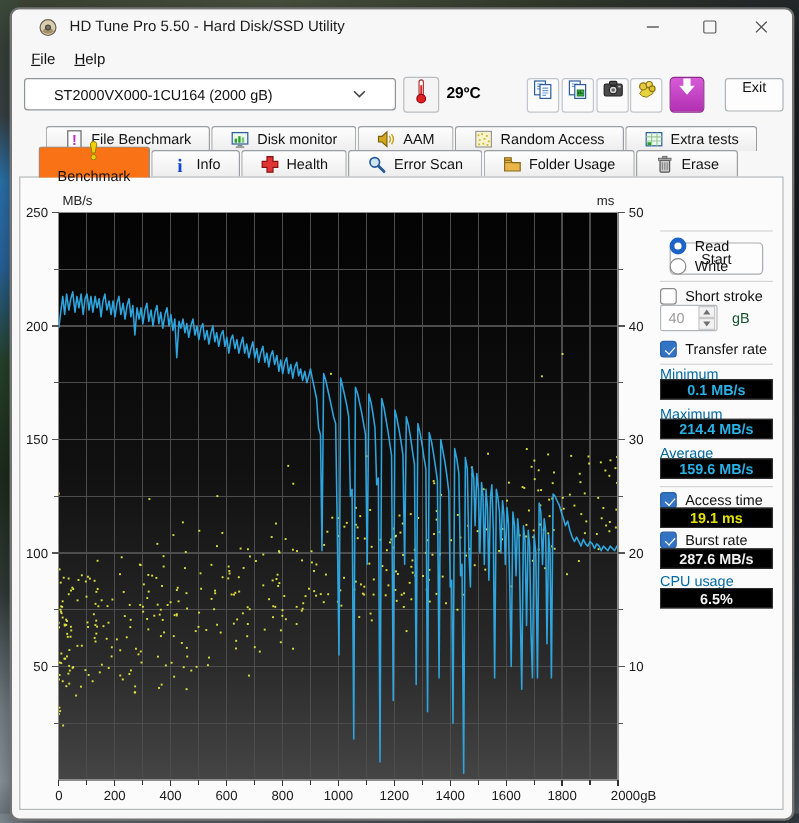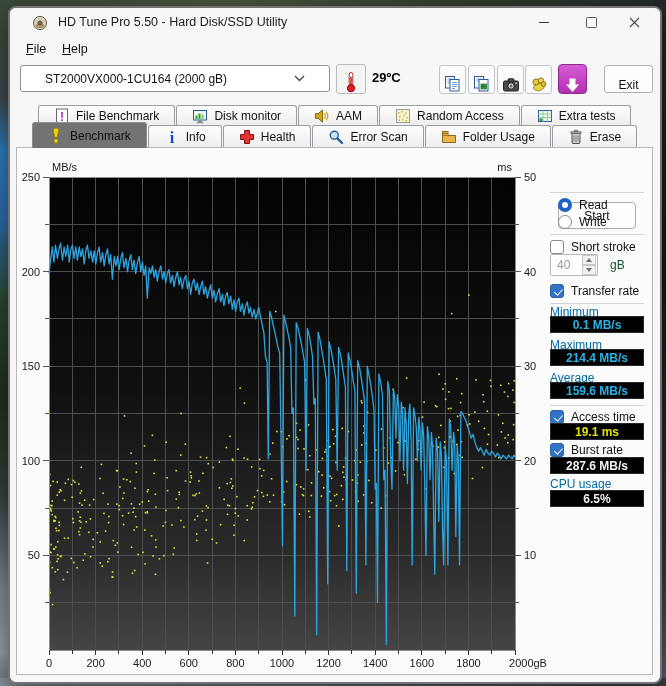--- a/index.html
+++ b/index.html
@@ -33,43 +33,43 @@
   .menubar{position:absolute;left:0;top:30px;width:100%;height:22px;}
   .menu-item{position:absolute;top:2px;font-size:12.5px;color:#111;padding:2px 5px;}
   .menu-file{left:11px;} .menu-help{left:47px;}
 
   
   .combo{position:absolute;left:10px;top:57px;width:310px;height:27px;background:#fff;
     border:1px solid #8f9499;border-radius:3px;display:flex;align-items:center;
     padding:0 24px;box-sizing:border-box;font-size:12px;color:#111;}
   .combo-text{flex:1;white-space:nowrap;overflow:hidden;}
   .toolbtn{position:absolute;background:#fbfbfb;border:1px solid #c2c6ca;border-radius:3px;
-    display:flex;align-items:flex-end;justify-content:center;box-sizing:border-box;}
+    display:flex;align-items:flex-start;justify-content:center;box-sizing:border-box;}
   .btn-thermo{left:326px;top:56px;width:30px;height:30px;background:#f4f4f4;border-color:#b9bdc1;}
   .temp-text{position:absolute;left:362px;top:62px;font-size:13px;font-weight:bold;color:#000;}
   .btn-copy{left:429px;top:57px;width:27px;height:29px;}
   .btn-copy2{left:458px;top:57px;width:27px;height:29px;}
   .btn-camera{left:487px;top:57px;width:27px;height:29px;}
   .btn-donate{left:515px;top:57px;width:27px;height:29px;}
   .btn-update{left:548px;top:56px;width:29px;height:30px;
     background:linear-gradient(#d65bd6,#b22fb2);border:1px solid #8b2a8b;border-radius:4px;}
   .btn-exit{left:594px;top:57px;width:49px;height:28px;font-size:12px;color:#111;
     background:#fdfdfd;border-color:#aeb2b6;}
 
   
   .tabrow{position:absolute;display:flex;}
   .tabrow1{left:28px;top:97px;}
   .tabrow2{left:22px;top:117px;}
   .tab{display:inline-flex;align-items:center;justify-content:center;gap:6px;
     padding:0 15px;height:21px;border:1px solid #9a9ea2;border-bottom:none;
     border-radius:3px 3px 0 0;background:linear-gradient(#fefefe,#ededed);
     font-size:12px;color:#111;margin-right:1px;box-sizing:border-box;white-space:nowrap;}
   .tabrow2 .tab{height:23px;}
-  .tab.active{height:26px;margin-top:-3px;background:#737373;z-index:6;position:relative;
-    border-color:#8a8e92;}
+  .tab.active{height:26px;margin-top:-3px;background:#f97316;z-index:6;position:relative;
+    border-color:#8a8e92;flex-direction:column;}
   .ticon{display:inline-flex;width:16px;height:16px;align-items:center;justify-content:center;}
 
   
   .tabpage{position:absolute;left:6px;top:139px;width:637px;height:528px;
     background:#fbfbfb;border:1px solid #b5b8bb;box-sizing:border-box;z-index:1;}
 
   .chart-svg{position:absolute;left:0;top:149px;z-index:2;}
 
   
   .rc{position:absolute;z-index:3;margin-top:43px;}

